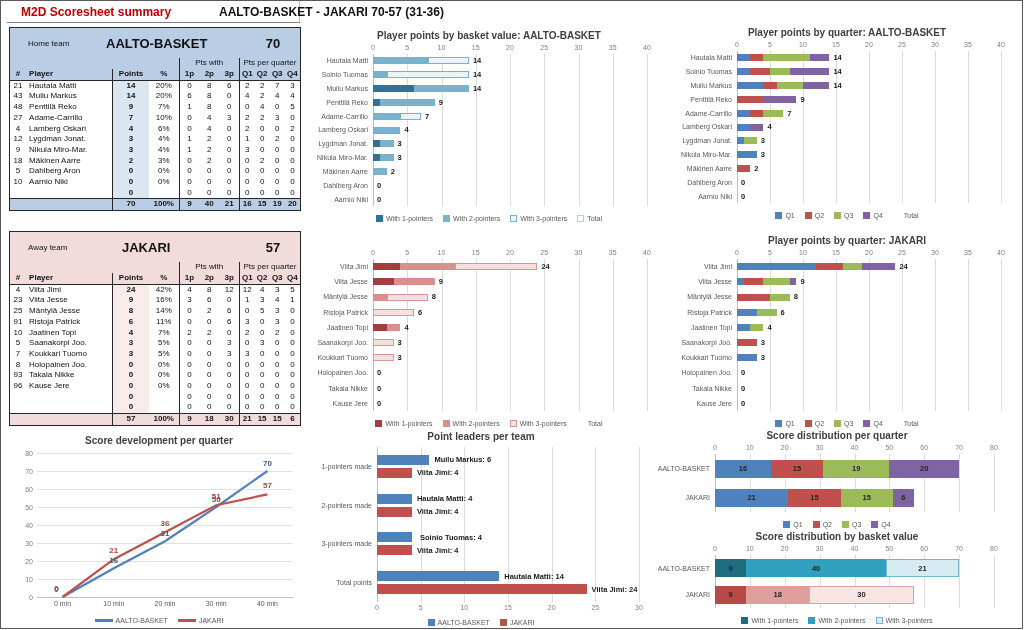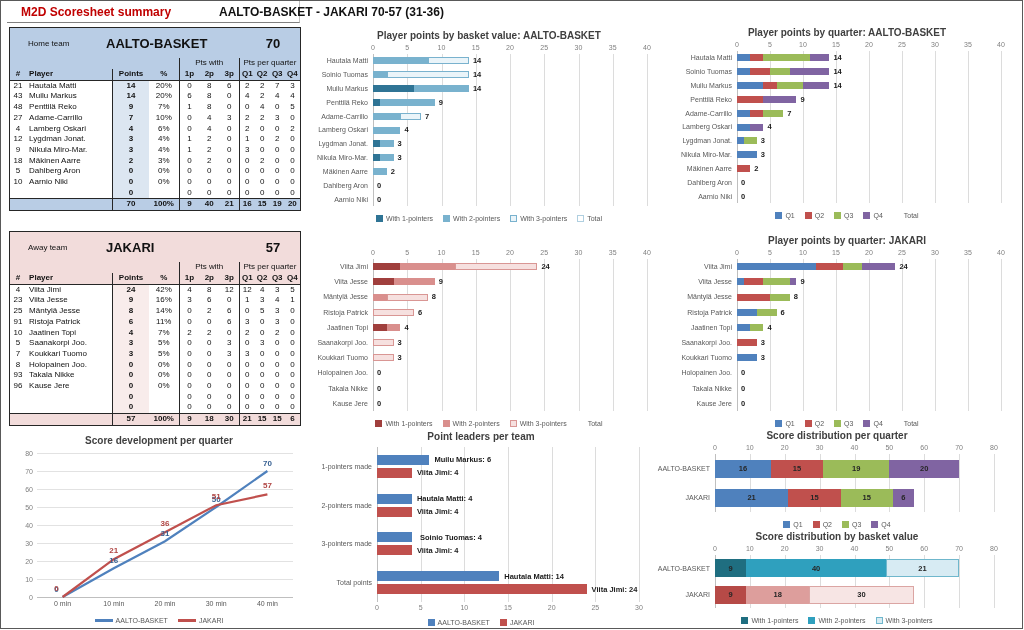--- a/index.html
+++ b/index.html
@@ -6,21 +6,21 @@
   body{font-family:"Liberation Sans",sans-serif;-webkit-font-smoothing:antialiased;}
   .page{position:relative;width:1021px;height:627px;border:1.5px solid #595959;background:#fff;overflow:hidden;}
   .hdr-title{position:absolute;left:20px;top:4px;font-size:12px;font-weight:700;color:#C00000;}
   .hdr-match{position:absolute;left:218px;top:4px;font-size:12px;font-weight:700;color:#111;}
   .title-box{position:absolute;left:6px;top:0px;width:292px;height:21px;border-bottom:1.5px solid #808080;border-right:1px solid #BFBFBF;}
   
   .steam{position:absolute;left:8px;width:290px;border:1.5px solid #262626;background:#fff;}
   #home-table{top:26px;} #away-table{top:230px;}
   .band{height:30px;display:grid;grid-template-columns:96px 1fr 54px;align-items:center;}
   .home .band,.home .subhead td,.home .hdr td,.home .tot td{background:#B9CDE5;}
-  .away .band,.away .subhead td,.away .hdr td,.away .tot td{background:#F2DCDB;}
+  .away .band,.away .subhead td,.away .hdr td,.away .tot td{background:#F2DCDB;gap:16px;}
   .home td.ptcol{background:#DCE6F1;} .away td.ptcol{background:#F8ECEB;}
   .home .tot td.ptcol{background:#B9CDE5;} .away .tot td.ptcol{background:#F2DCDB;}
   .side{font-size:8px;padding-left:18px;color:#111;}
   .tname{font-size:13px;font-weight:700;color:#111;}
   .ttotal{font-size:13px;font-weight:700;text-align:center;color:#111;}
   table.stable{border-collapse:collapse;table-layout:fixed;width:100%;}
   .stable td{font-size:8px;height:10.7px;line-height:10.7px;text-align:center;padding:0;white-space:nowrap;overflow:hidden;color:#111;}
   .subhead td{height:11px;}
   .hdr td{font-weight:700;border-bottom:1px solid #262626;}
   td.left{text-align:left;padding-left:3px;}

